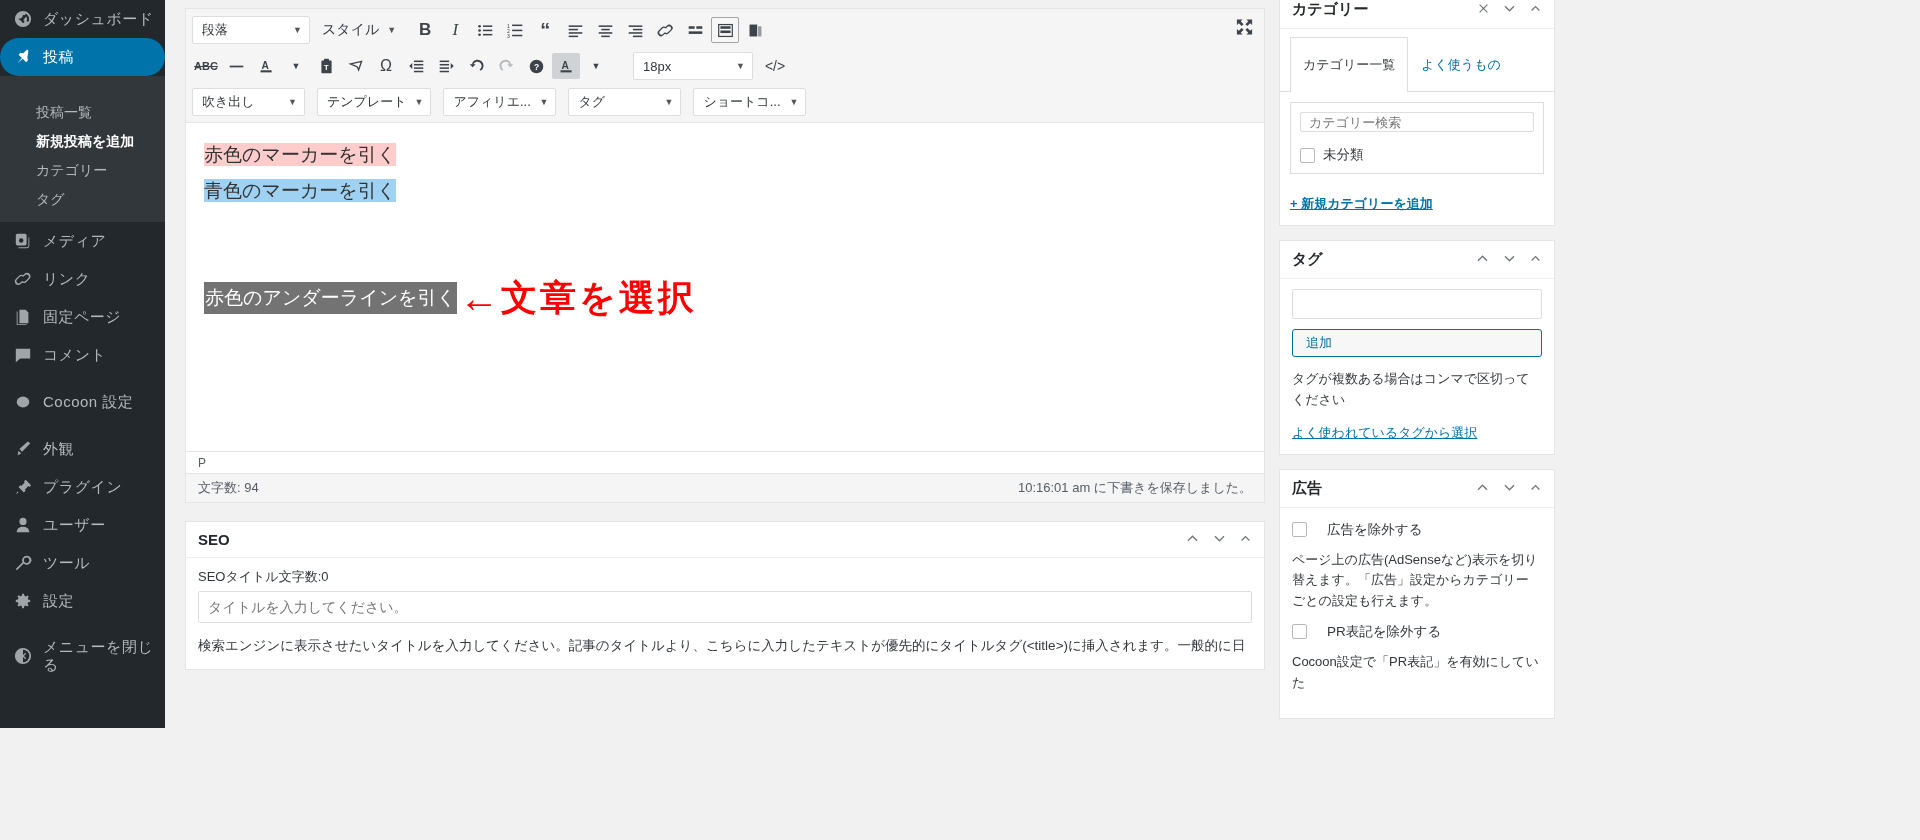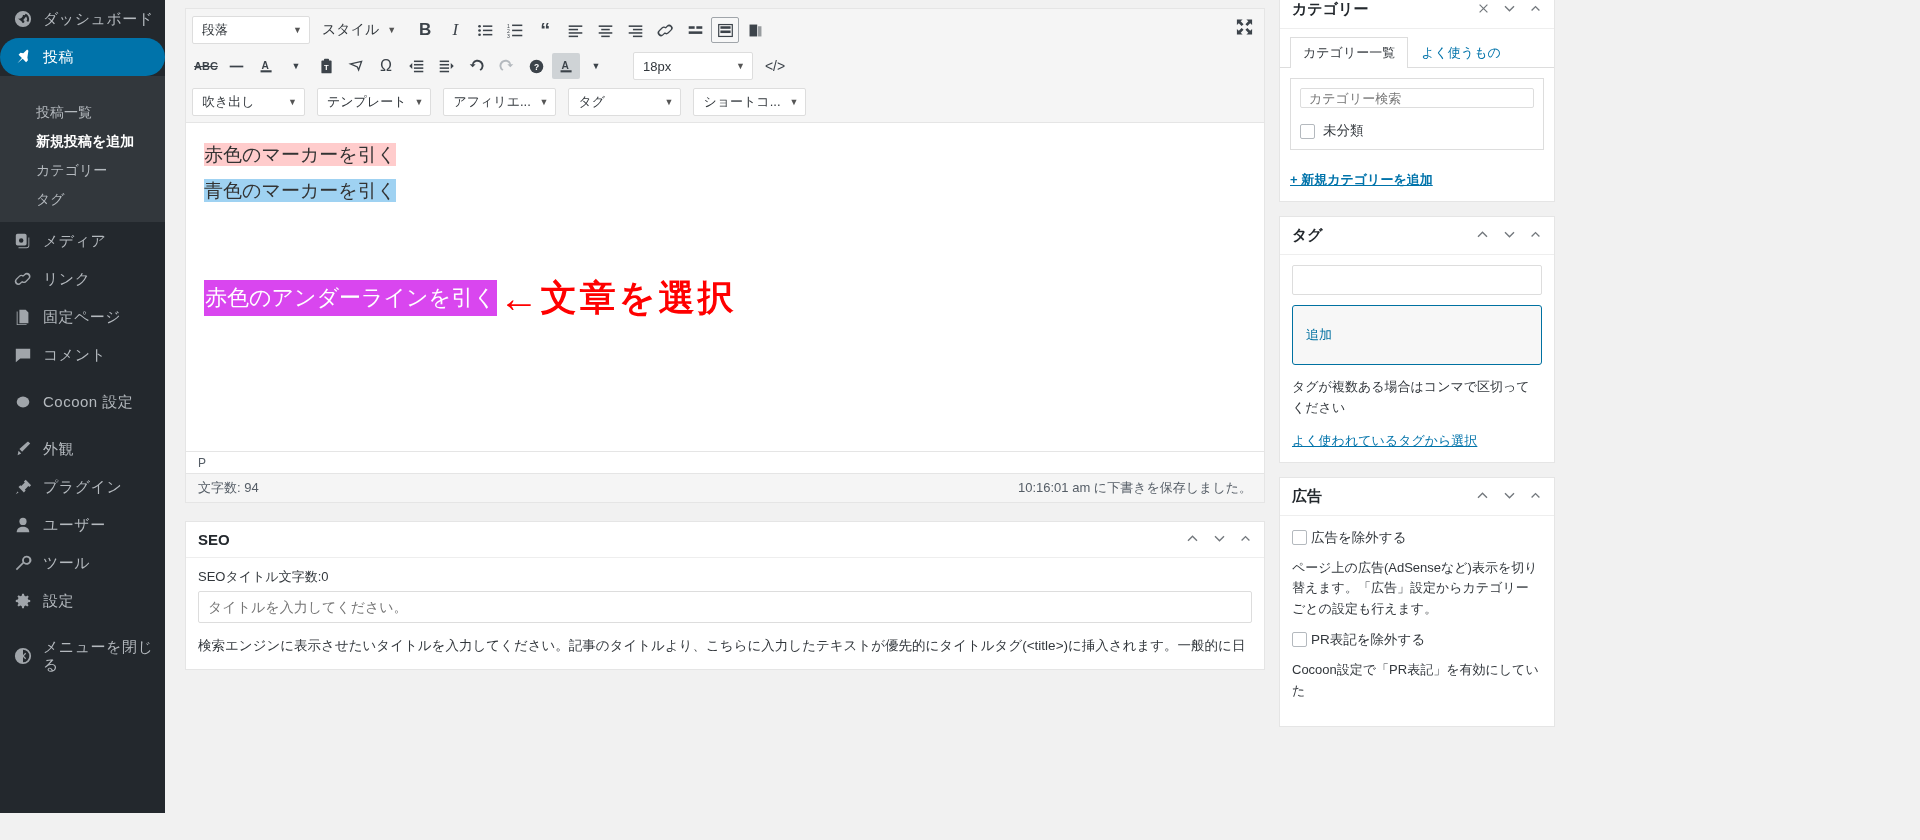--- a/index.html
+++ b/index.html
@@ -5,21 +5,21 @@
   * { box-sizing: border-box; margin: 0; padding: 0; }
   html, body {
     width: 1920px; height: 840px;
     font-family: "Liberation Sans", "DejaVu Sans", sans-serif;
     background: #f1f1f1; overflow: hidden;
   }
   body { display: flex; }
 
   
   #adminmenu {
-    width: 165px; min-width: 165px; height: 813px;
+    width: 165px; min-width: 165px; height: 728px;
     background: #23282d; color: #eee; position: relative;
     font-size: 14px;
   }
   .menu-top {
     display: flex; align-items: center; gap: 10px;
     padding: 9px 0 9px 13px; color: #b4b9be; cursor: pointer;
     line-height: 18px; min-height: 34px;
   }
   .menu-top .mlabel { font-size: 15px; letter-spacing: .5px; }
   .menu-top.current {
@@ -113,21 +113,21 @@
   .editor-content {
     background: #fff; height: 328px; padding: 14px 18px;
     font-size: 19px; line-height: 1.9; color: #333; position: relative;
     overflow: hidden;
   }
   .line-marker-red { background: #fcc; display: inline; padding: 1px 0; }
   .line-marker-blue { background: #9fd2f2; display: inline; padding: 1px 0; }
   .sel-line { position: absolute; left: 18px; top: 155px;
               display: flex; align-items: center; }
   .sel-text {
-    background: #d946ef; color: #fff; font-size: 22px;
+    background: #737373; color: #fff; font-size: 19px;
     padding: 2px 1px; display: inline-block; line-height: 1.45;
   }
   .annot {
     color: #f00; font-weight: bold; display: flex; align-items: center;
     margin-left: 2px;
   }
   .annot .arrow { font-size: 40px; line-height: 1; margin-right: 2px;
                   font-weight: normal; }
   .annot .atxt { font-size: 36px; letter-spacing: 3px; line-height: 1; }
 
@@ -163,21 +163,21 @@
   .seo-desc { font-size: 13.5px; color: #32373c; margin-top: 12px;
               line-height: 1.6; }
 
   
   .side-box { background: #fff; border: 1px solid #e5e5e5; margin-bottom: 14px; }
   .side-box .postbox-header { padding: 9px 12px; }
   .side-box .postbox-header h2 { font-size: 15px; }
   .cat-tabs { display: flex; border-bottom: 1px solid #ddd; padding: 0 10px;
               margin-top: 8px; }
   .cat-tab {
-    font-size: 13px; padding: 6px 12px; cursor: pointer; color: #0073aa;
+    font-size: 13px; padding: 18px 12px; cursor: pointer; color: #0073aa;
     border: 1px solid transparent; border-bottom: none; margin-bottom: -1px;
   }
   .cat-tab.active { background: #fff; border-color: #ddd; color: #32373c;
                     border-bottom-color: #fff; }
   .cat-body { padding: 10px; }
   .cat-panel { border: 1px solid #ddd; background: #fff; padding: 9px; }
   .cat-search {
     width: 100%; height: 20px; border: 1px solid #ddd; padding: 3px 8px;
     font-size: 13px; color: #8a8a8a; border-radius: 2px;
     font-family: "Liberation Sans", sans-serif;
@@ -188,27 +188,27 @@
   .cat-check span { font-size: 13.5px; color: #32373c; }
   .add-cat-link { color: #0073aa; font-size: 13px; text-decoration: underline;
                   display: inline-block; margin: 11px 0 12px 10px;
                   cursor: pointer; font-weight: bold; }
   .tag-input {
     width: 100%; height: 30px; border: 1px solid #ddd; border-radius: 2px;
     padding: 3px 8px; font-size: 13px; font-family: "Liberation Sans", sans-serif;
   }
   .btn-secondary {
     background: #f7f7f7; border: 1px solid #0071a1; color: #0071a1;
-    border-radius: 3px; padding: 20px 13px; font-size: 13px; cursor: pointer;
+    border-radius: 3px; padding: 4px 13px; font-size: 13px; cursor: pointer;
     margin-top: 10px; line-height: 18px;
   }
   .tag-help { font-size: 13px; color: #32373c; margin-top: 12px; line-height: 1.6; }
   .tag-link { color: #0073aa; font-size: 13px; text-decoration: underline;
               display: inline-block; margin-top: 13px; cursor: pointer; }
-  .ad-check { display: flex; align-items: flex-start; gap: 4px; margin: 4px 0 0 0; }
+  .ad-check { display: flex; align-items: flex-start; gap: 20px; margin: 4px 0 0 0; }
   .ad-check span { font-size: 13.5px; color: #32373c; line-height: 16px; }
   .ad-desc { font-size: 13px; color: #32373c; line-height: 1.6; margin: 12px 0; }
 </style>
 </head>
 <body>
 
 <div id="adminmenu">
 
   <div class="menu-top">
     <span class="micon">

